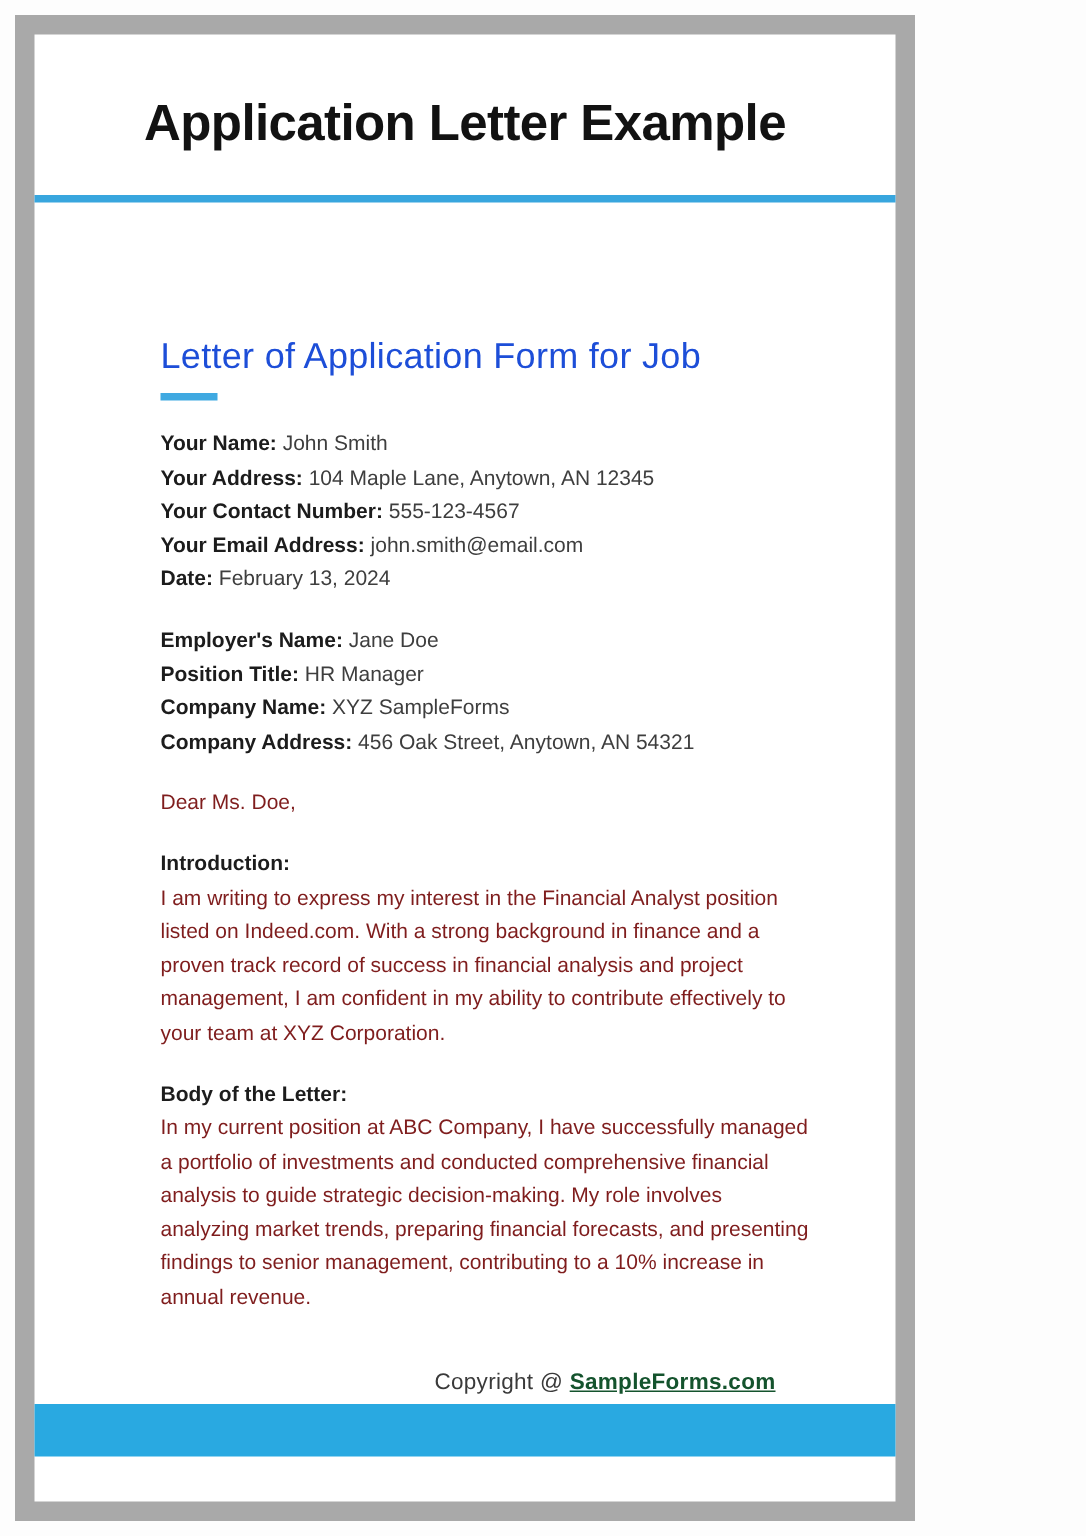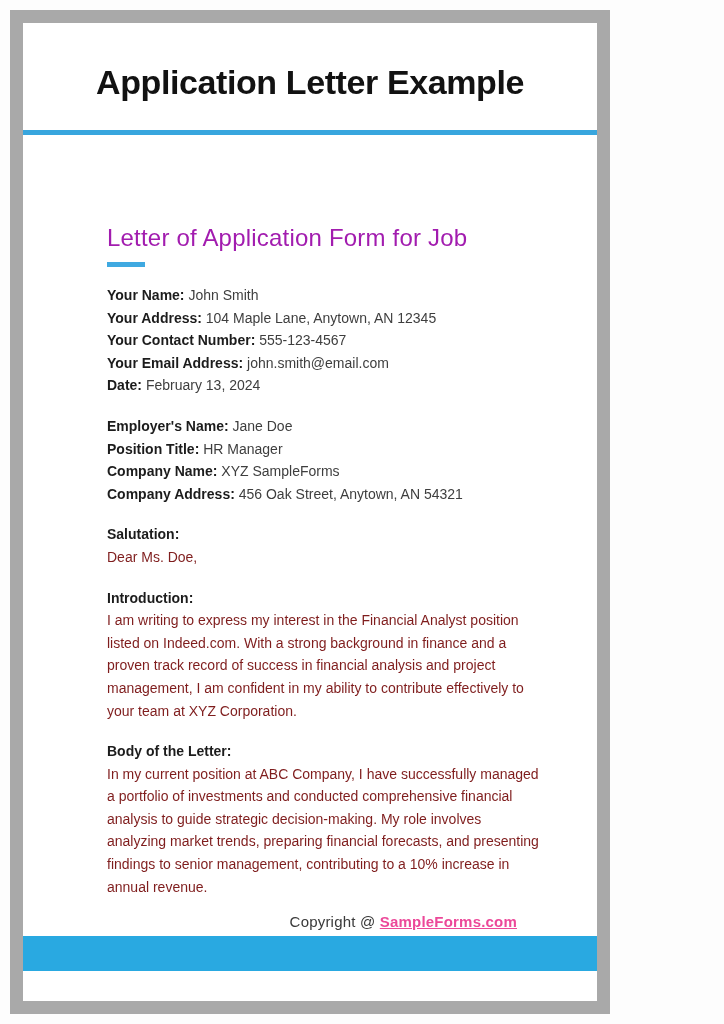--- a/index.html
+++ b/index.html
@@ -34,21 +34,21 @@
   }
   .letter {
     padding:0 58px 0 84px;
   }
   .doc-heading {
     margin-top:88px;
     font-size:24px;
     line-height:30px;
     font-weight:400;
     letter-spacing:0.2px;
-    color:#a21caf;
+    color:#1d4ed8;
   }
   .heading-rule {
     width:38px;
     height:5px;
     background:#3fa9e1;
     margin-top:9px;
   }
   .fields {
     margin-top:17px;
   }
@@ -75,21 +75,21 @@
   }
   .copyright {
     position:absolute;
     right:80px;
     bottom:71px;
     font-size:15px;
     color:#3a3a3a;
     letter-spacing:0.2px;
   }
   .copyright a {
-    color:#ec4899;
+    color:#14532d;
     font-weight:bold;
     text-decoration:underline;
     cursor:pointer;
   }
   .bottom-bar {
     position:absolute;
     left:0; right:0;
     bottom:30px;
     height:35px;
     background:#29a9e1;
@@ -118,21 +118,20 @@
     </div>
 
     <div class="fields block-gap">
       <div class="field-row"><b>Employer's Name:</b> <span>Jane Doe</span></div>
       <div class="field-row"><b>Position Title:</b> <span>HR Manager</span></div>
       <div class="field-row"><b>Company Name:</b> <span>XYZ SampleForms</span></div>
       <div class="field-row"><b>Company Address:</b> <span>456 Oak Street, Anytown, AN 54321</span></div>
     </div>
 
     <div class="block-gap">
-      <span class="section-label">Salutation:</span>
       <div class="section-body">Dear Ms. Doe,</div>
     </div>
 
     <div class="block-gap">
       <span class="section-label">Introduction:</span>
       <div class="section-body">I am writing to express my interest in the Financial Analyst position listed on Indeed.com. With a strong background in finance and a proven track record of success in financial analysis and project management, I am confident in my ability to contribute effectively to your team at XYZ Corporation.</div>
     </div>
 
     <div class="block-gap">
       <span class="section-label">Body of the Letter:</span>

